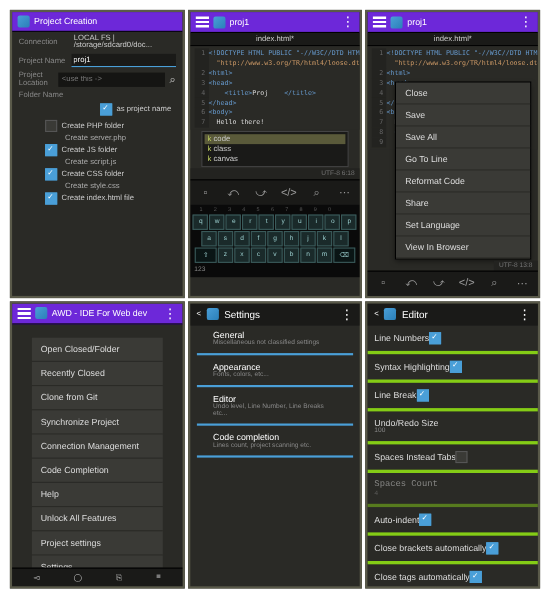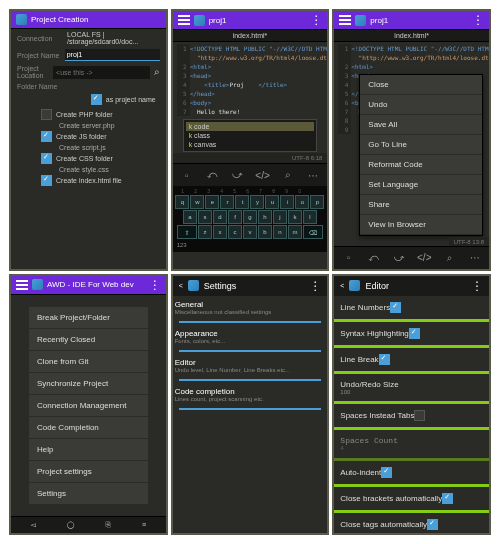--- a/index.html
+++ b/index.html
@@ -30,21 +30,21 @@
 .tbtn{width:16px;height:16px;display:flex;align-items:center;justify-content:center;color:#999;font-size:10px}
 .keyboard{background:#0a0a0a;padding:2px}
 .krow{display:flex;justify-content:center;gap:1px;margin:1px 0}
 .key{width:12px;height:12px;background:#1a2a2a;border:1px solid #3a5a5a;color:#9cc;font-size:6px;display:flex;align-items:center;justify-content:center}
 .key.wide{width:18px}.key.dark{background:#0a1515}
 .kb123{color:#888;font-size:6px;padding:2px}
 .ctx{position:absolute;background:#3a3a36;border:1px solid #000;left:25px;right:6px;box-shadow:0 2px 5px rgba(0,0,0,0.5)}
 .ctx-item{padding:5px 8px;font-size:8px;color:#ddd;border-bottom:1px solid #2a2a26;cursor:pointer}
 .menu{background:#3a3a36;margin:0 18px}
 .menu-item{padding:6px 8px;font-size:8px;color:#ddd;border-bottom:1px solid #2a2a26;cursor:pointer}
-.sect{padding:4px 2px}
+.sect{padding:4px 21px}
 .sect-title{font-size:8px;color:#fff}
 .sect-desc{font-size:6px;color:#888}
 .sethdr{display:flex;align-items:center;justify-content:space-between;padding:4px 6px;background:#1a1a18}
 .setrow{display:flex;align-items:center;justify-content:flex-start;padding:6px 6px;border-bottom:3px solid #84cc16}
 .divline{border-bottom:2px solid #4a9fd8;margin:2px 6px}
 .ham{display:inline-block;width:12px;height:10px;background:linear-gradient(#fff 2px,transparent 2px,transparent 4px,#fff 4px,#fff 6px,transparent 6px,transparent 8px,#fff 8px)}
 .search-icon{color:#ccc;font-size:10px}
 .navbar{position:absolute;bottom:0;left:0;right:0;display:flex;justify-content:space-around;padding:4px;background:#1a1a18;border-top:1px solid #000}
 .kdigits{display:flex;gap:1px;font-size:5px;color:#555;padding:0 2px}
 </style>
@@ -200,26 +200,26 @@
 <span class="gutter">2</span><span class="tag">&lt;html&gt;</span>
 <span class="gutter">3</span><span class="tag">&lt;head&gt;</span>
 <span class="gutter">4</span><span class="tag">    &lt;title&gt;</span><span class="txt">Proj</span><span class="tag">    &lt;/title&gt;</span>
 <span class="gutter">5</span><span class="tag">&lt;/head&gt;</span>
 <span class="gutter">6</span><span class="tag">&lt;body&gt;</span>
 <span class="gutter">7</span><span class="txt">  Hello there!</span>
 <span class="gutter">8</span><span class="tag">  &lt;div </span><span class="kw">class=</span><span class="str">""&gt;</span>
 <span class="gutter">9</span><span class="txt">    Div One</span></div>
  <div class="ctx" id="ctx3" style="top:63px">
           <div class="ctx-item">Close</div>
-          <div class="ctx-item">Undo</div>
+          <div class="ctx-item">Save</div>
           <div class="ctx-item">Save All</div>
           <div class="ctx-item">Go To Line</div>
           <div class="ctx-item">Reformat Code</div>
+          <div class="ctx-item">Share</div>
           <div class="ctx-item">Set Language</div>
-          <div class="ctx-item">Share</div>
           <div class="ctx-item">View In Browser</div>
         </div>
  <div class="status" style="position:absolute;bottom:22px;right:0">
           <span>UTF-8  13:8</span>
         </div>
  <div class="toolbar" style="position:absolute;bottom:0;left:0;right:0">
   <span class="tbtn">▫</span>
   <span class="tbtn">⤺</span>
   <span class="tbtn">⤻</span>
   <span class="tbtn">&lt;/&gt;</span>
@@ -230,27 +230,28 @@
 
 <div class="panel">
  <div class="titlebar">
   <span class="ham"></span>
   <span class="awd-icon"></span>
   <span>AWD - IDE For Web dev</span>
   <span class="menu-dots">⋮</span>
  </div>
  <div style="height:12px"></div>
  <div class="menu" id="menu4">
-          <div class="menu-item">Break Project/Folder</div>
+          <div class="menu-item">Open Closed/Folder</div>
           <div class="menu-item">Recently Closed</div>
           <div class="menu-item">Clone from Git</div>
           <div class="menu-item">Synchronize Project</div>
           <div class="menu-item">Connection Management</div>
           <div class="menu-item">Code Completion</div>
           <div class="menu-item">Help</div>
+          <div class="menu-item">Unlock All Features</div>
           <div class="menu-item">Project settings</div>
           <div class="menu-item">Settings</div>
         </div>
  <div class="navbar">
   <span>◅</span>
   <span>◯</span>
   <span>⎘</span>
   <span>≡</span>
  </div>
 </div>

